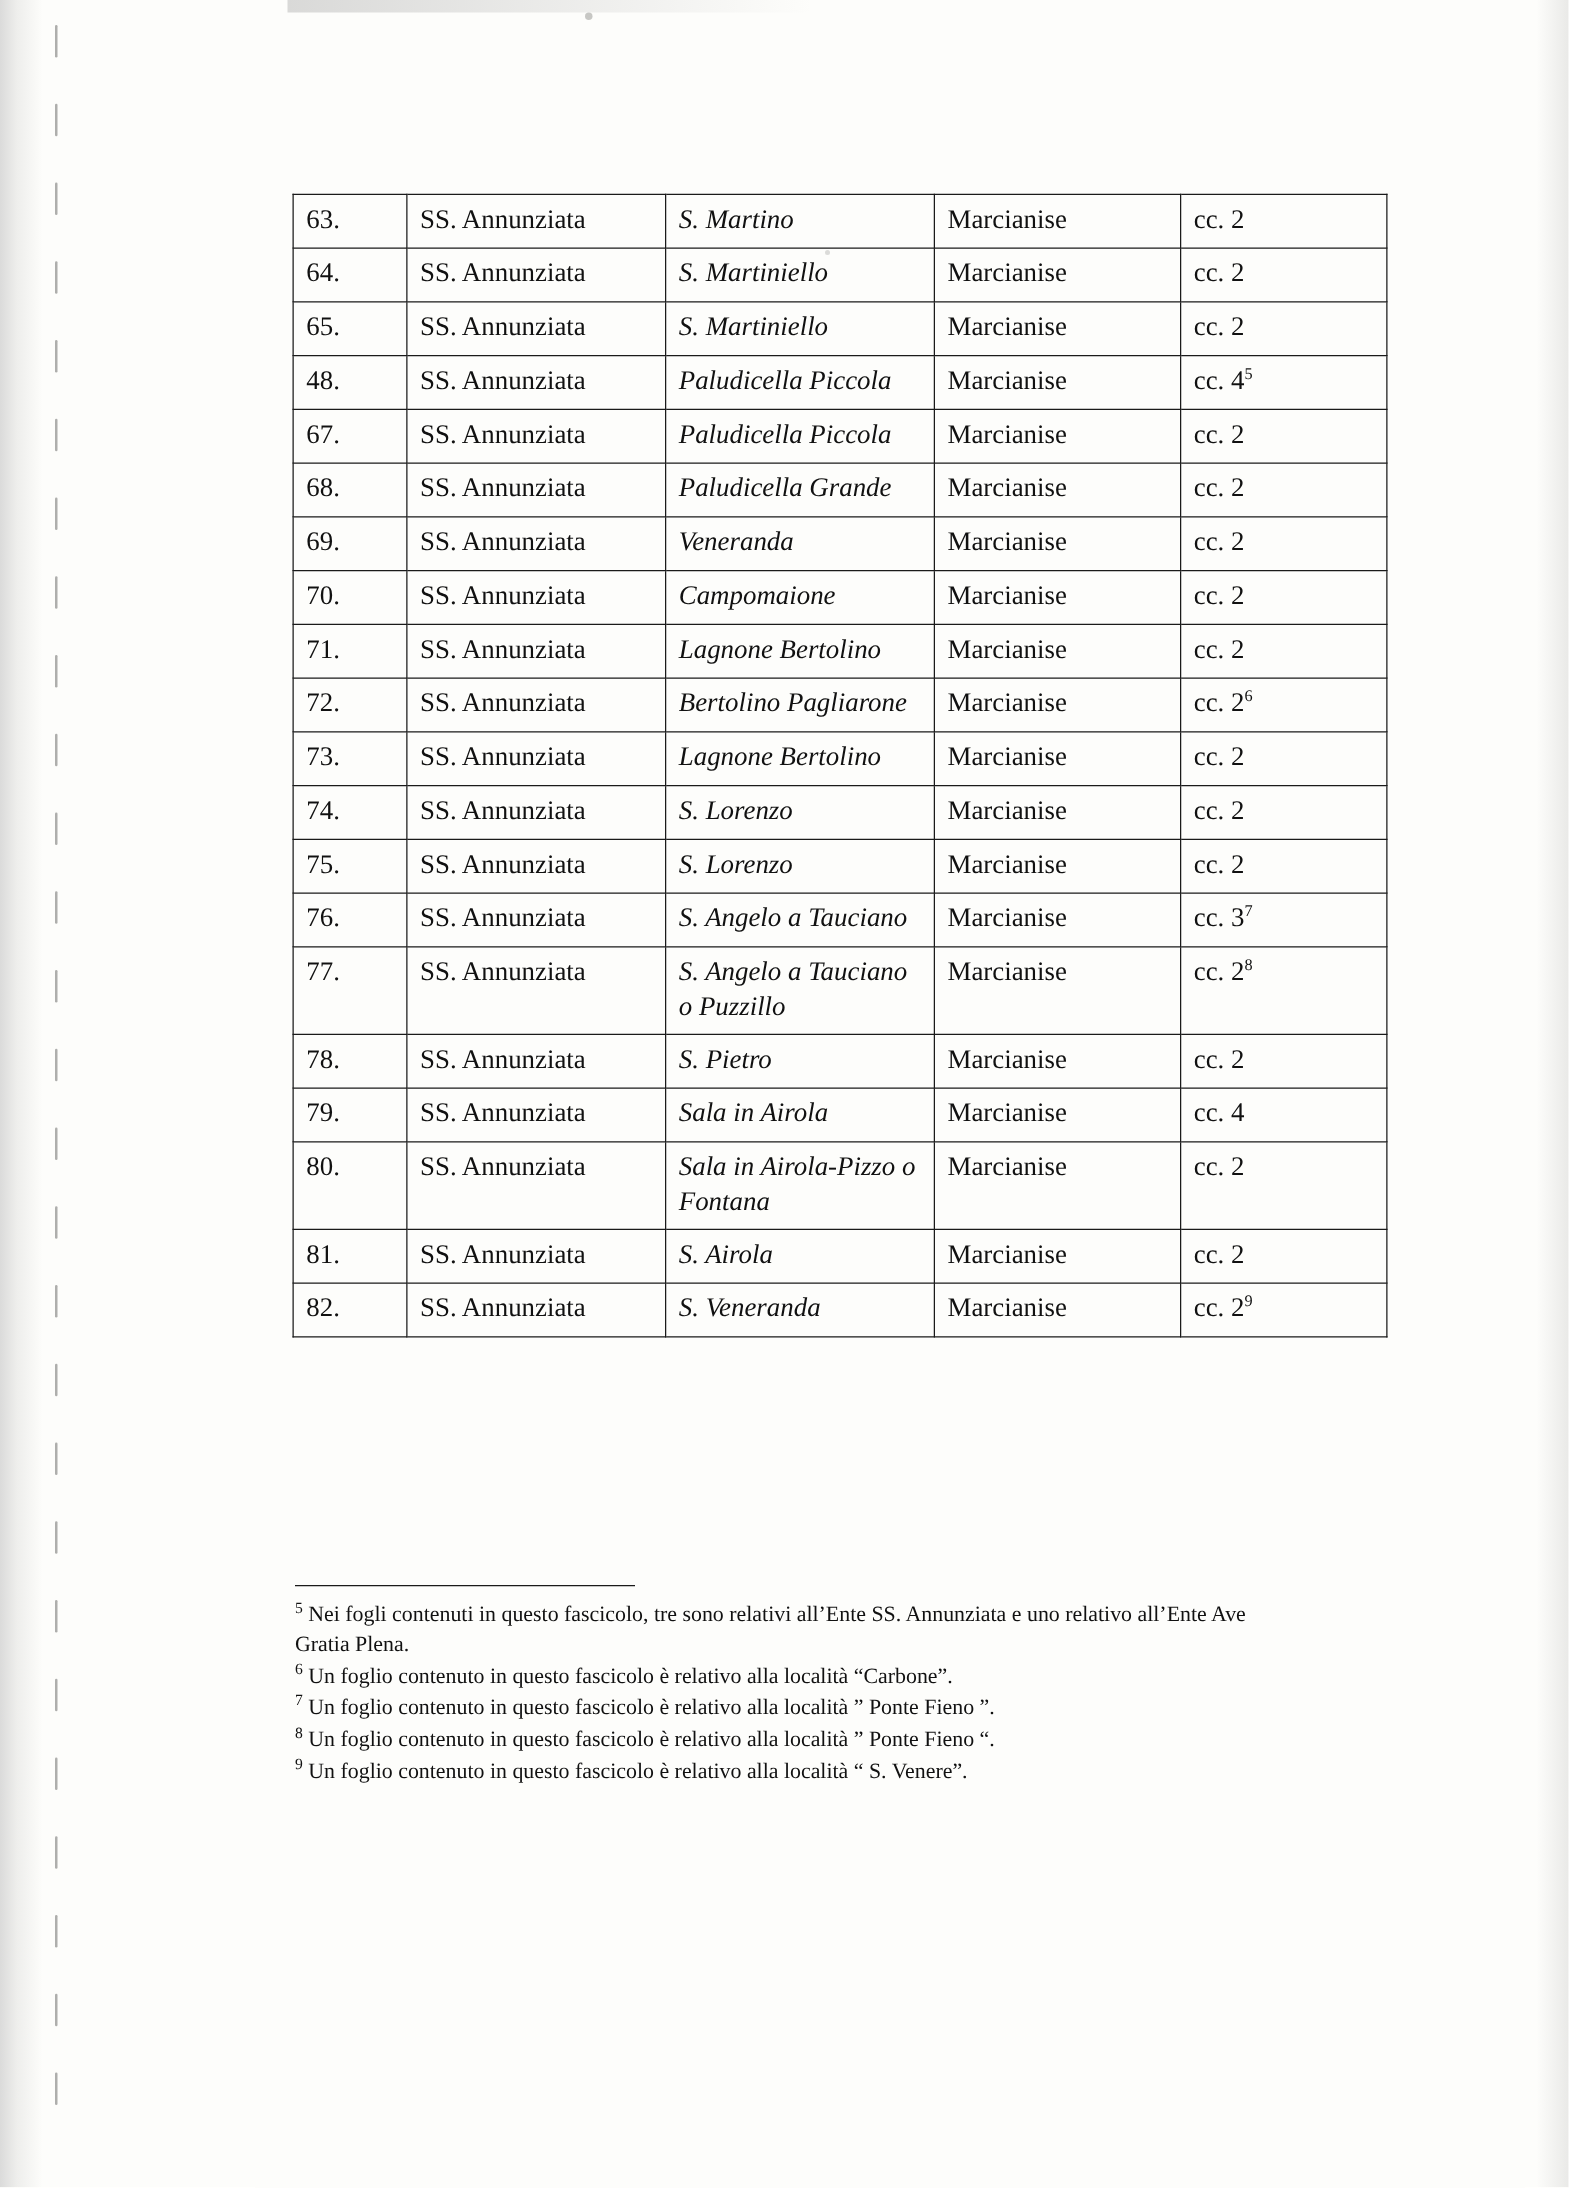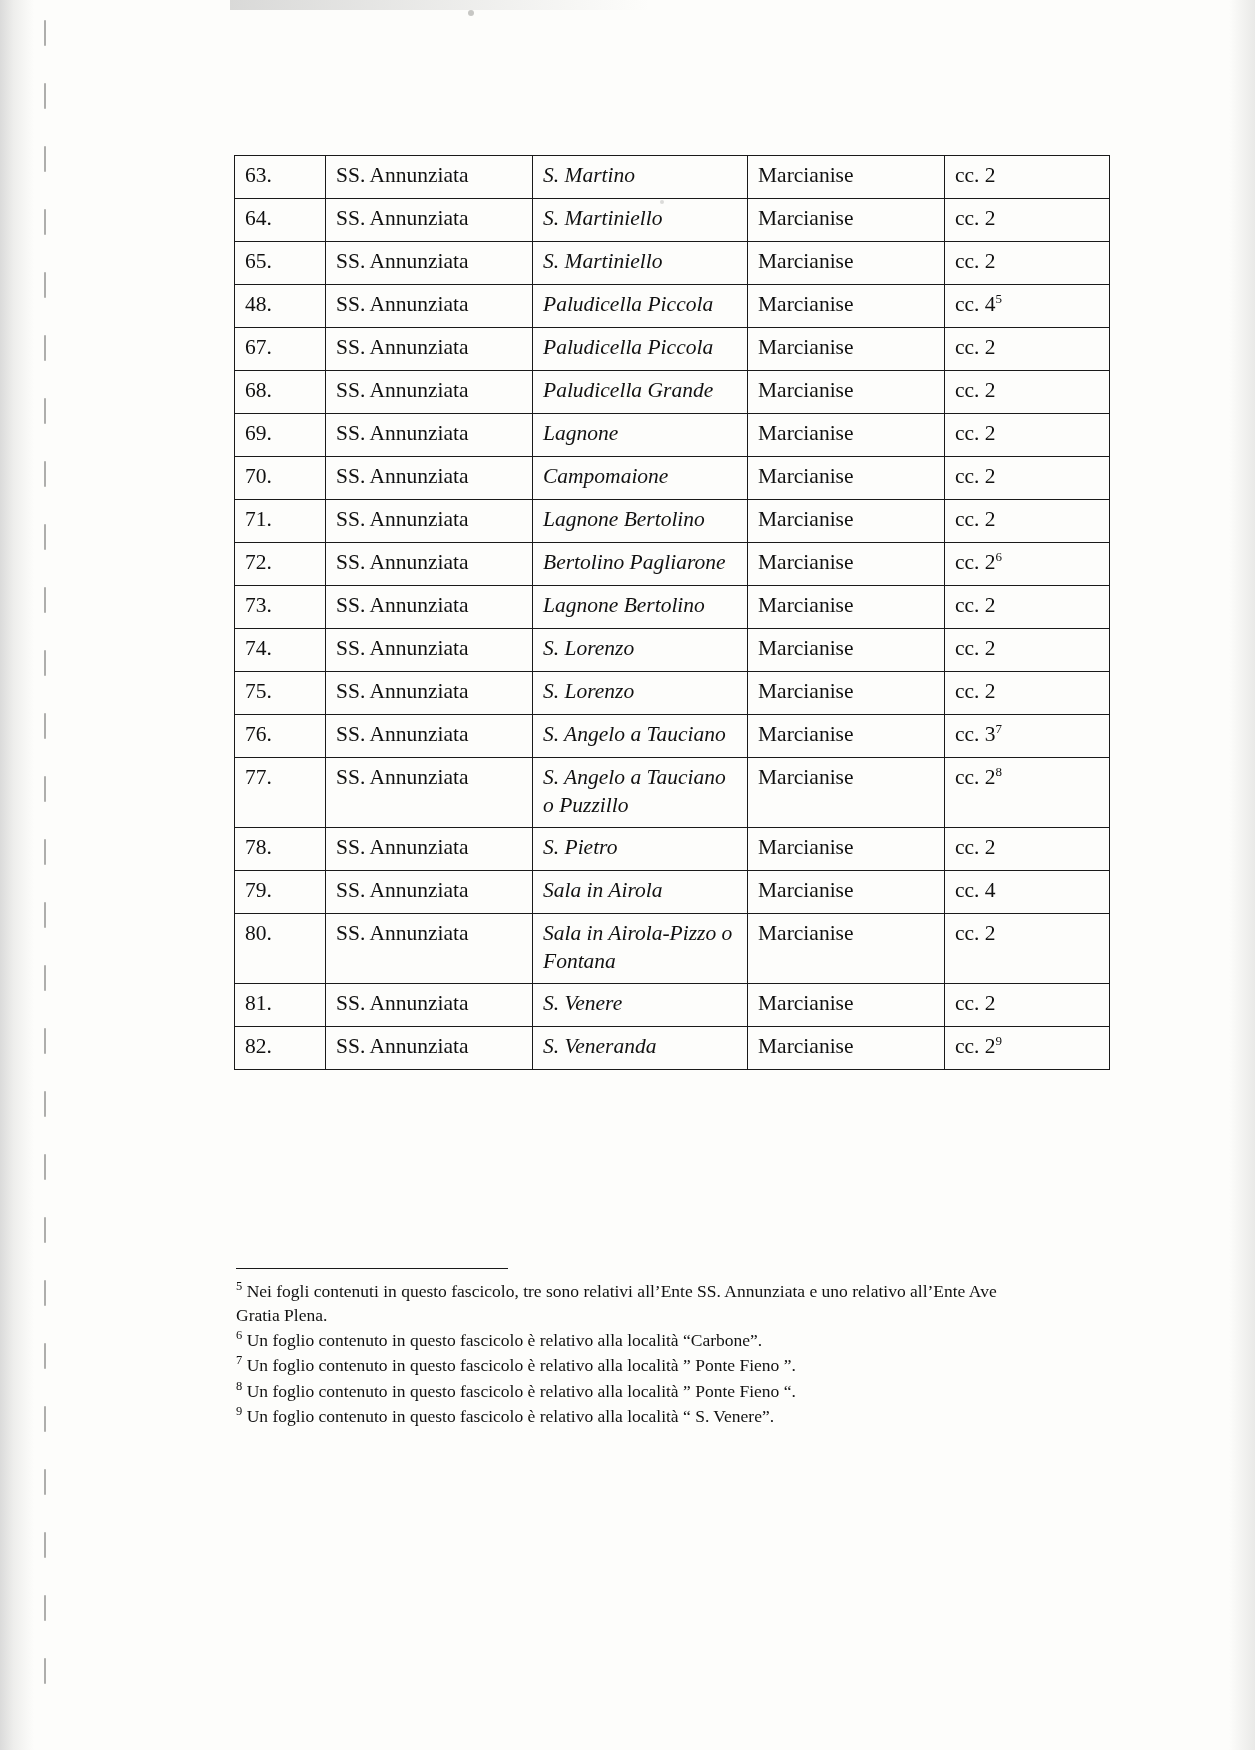--- a/index.html
+++ b/index.html
@@ -216,21 +216,21 @@
           <tr>
             <td class="c-num">68.</td>
             <td class="c-ente">SS. Annunziata</td>
             <td class="c-loc">Paludicella Grande</td>
             <td class="c-comune">Marcianise</td>
             <td class="c-cc"><span>cc. 2</span></td>
           </tr>
           <tr>
             <td class="c-num">69.</td>
             <td class="c-ente">SS. Annunziata</td>
-            <td class="c-loc">Lagnone</td>
+            <td class="c-loc">Veneranda</td>
             <td class="c-comune">Marcianise</td>
             <td class="c-cc"><span>cc. 2</span></td>
           </tr>
           <tr>
             <td class="c-num">70.</td>
             <td class="c-ente">SS. Annunziata</td>
             <td class="c-loc">Campomaione</td>
             <td class="c-comune">Marcianise</td>
             <td class="c-cc"><span>cc. 2</span></td>
           </tr>
@@ -300,21 +300,21 @@
           <tr>
             <td class="c-num">80.</td>
             <td class="c-ente">SS. Annunziata</td>
             <td class="c-loc">Sala in Airola-Pizzo o Fontana</td>
             <td class="c-comune">Marcianise</td>
             <td class="c-cc"><span>cc. 2</span></td>
           </tr>
           <tr>
             <td class="c-num">81.</td>
             <td class="c-ente">SS. Annunziata</td>
-            <td class="c-loc">S. Venere</td>
+            <td class="c-loc">S. Airola</td>
             <td class="c-comune">Marcianise</td>
             <td class="c-cc"><span>cc. 2</span></td>
           </tr>
           <tr>
             <td class="c-num">82.</td>
             <td class="c-ente">SS. Annunziata</td>
             <td class="c-loc">S. Veneranda</td>
             <td class="c-comune">Marcianise</td>
             <td class="c-cc"><span>cc. 2</span><sup>9</sup></td>
           </tr>

